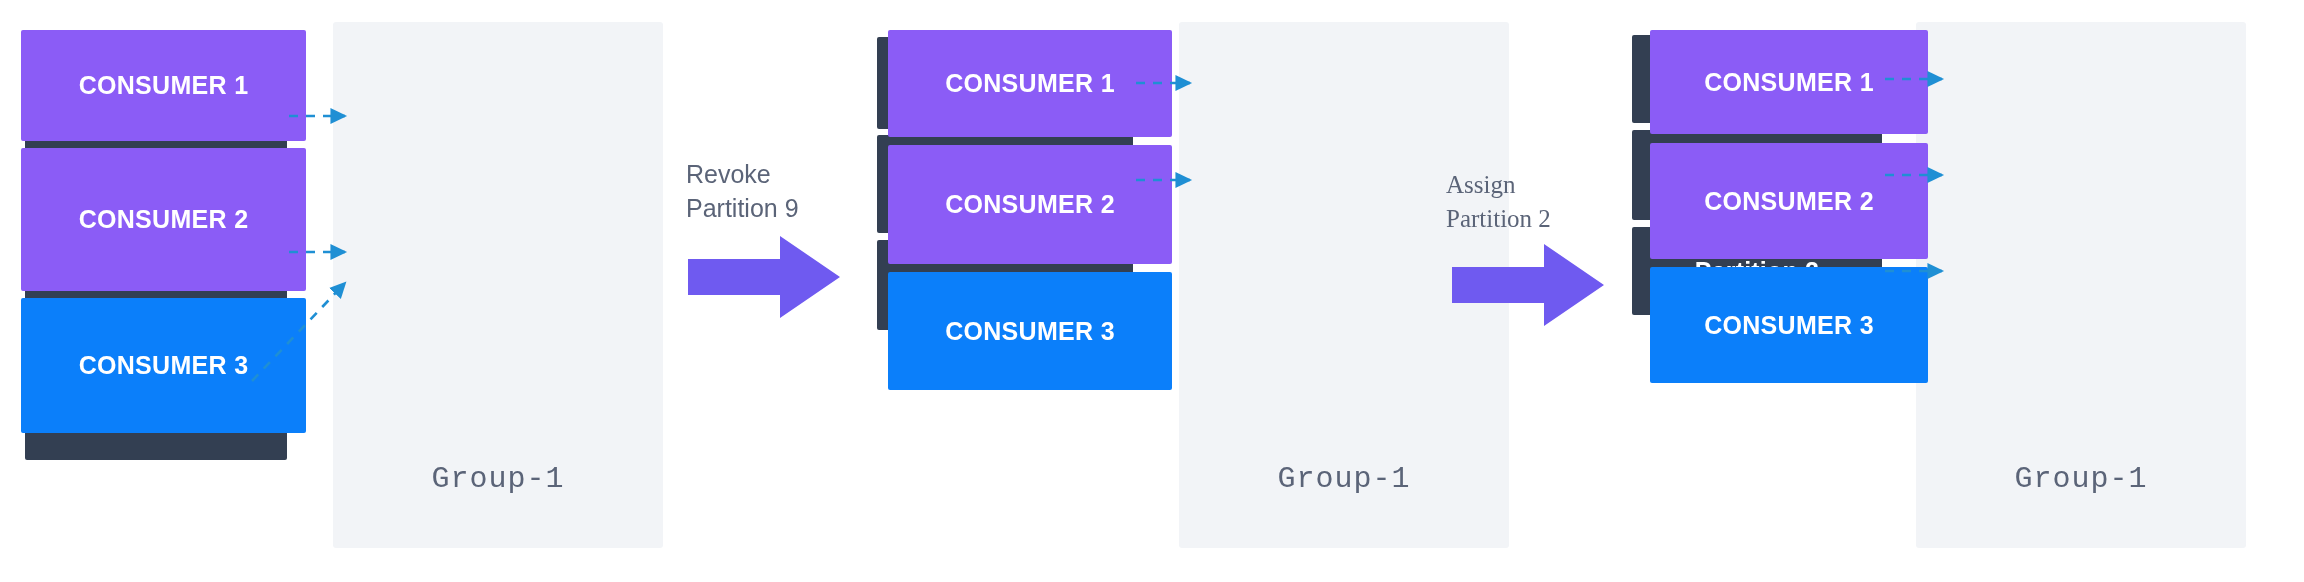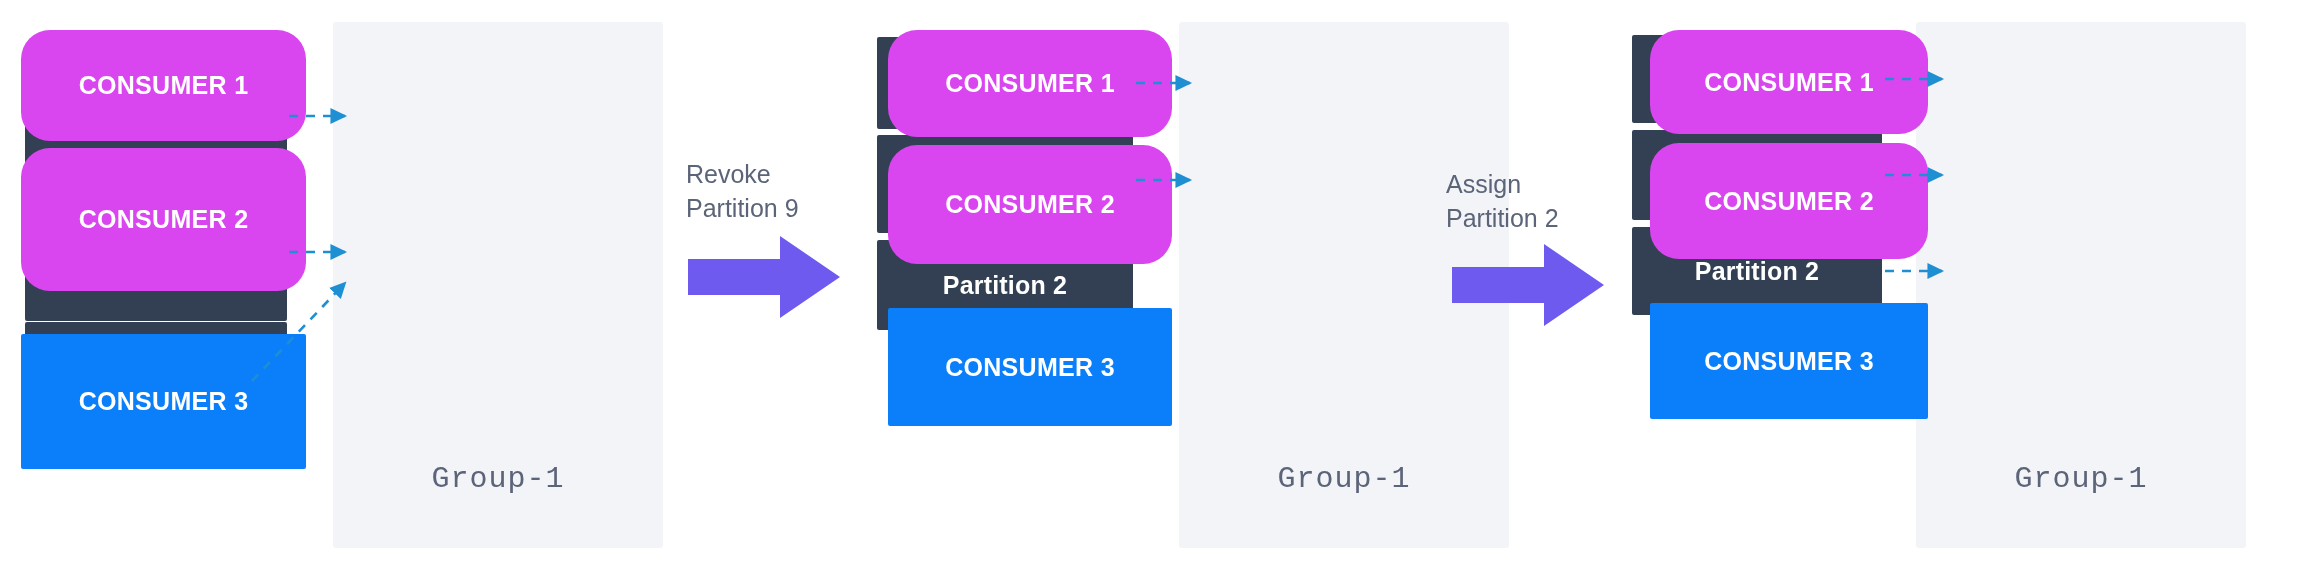--- a/index.html
+++ b/index.html
@@ -90,30 +90,30 @@
     position: absolute;
     color: #ffffff;
     font-size: 25px;
     font-weight: bold;
     display: flex;
     align-items: center;
     justify-content: center;
     letter-spacing: 0.3px;
     border-radius: 2px;
   }
-  .c-blue-light { background: #d946ef; border-radius: 29px; }
+  .c-blue-light { background: #8b5cf6; }
   .c-blue-deep  { background: #0b7ffa; }
 
   #panel-0 .consumer { left: 21px; width: 285px; }
   #panel-1 .consumer { left: 28px; width: 284px; }
   #panel-2 .consumer { left: 30px; width: 278px; }
 
   .c-row-0 { top: 30px;  height: 111px; }
   .c-row-1 { top: 148px; height: 143px; }
-  .c-row-2 { top: 298px; height: 135px; margin-top: 36px; }
+  .c-row-2 { top: 298px; height: 135px; }
 
   #panel-1 .c-row-0 { top: 30px;  height: 107px; }
   #panel-1 .c-row-1 { top: 145px; height: 119px; }
   #panel-1 .c-row-2 { top: 272px; height: 118px; }
 
   #panel-2 .c-row-0 { top: 30px;  height: 104px; }
   #panel-2 .c-row-1 { top: 143px; height: 116px; }
   #panel-2 .c-row-2 { top: 267px; height: 116px; }
 
   
@@ -141,21 +141,21 @@
     top: 158px;
     left: 0;
     width: 180px;
     text-align: left;
     font-size: 25px;
     line-height: 1.34;
     font-weight: 400;
     color: #5b6478;
     white-space: pre-line;
   }
-  #transition-1 .transition-caption { top: 168px; }
+  #transition-1 .transition-caption { top: 168px; font-family: Liberation Serif, serif; }
 
   .arrow-purple {
     position: absolute;
     top: 236px;
     left: 2px;
     width: 152px;
     height: 82px;
   }
   #transition-1 .arrow-purple { top: 244px; left: 6px; }
 </style>

